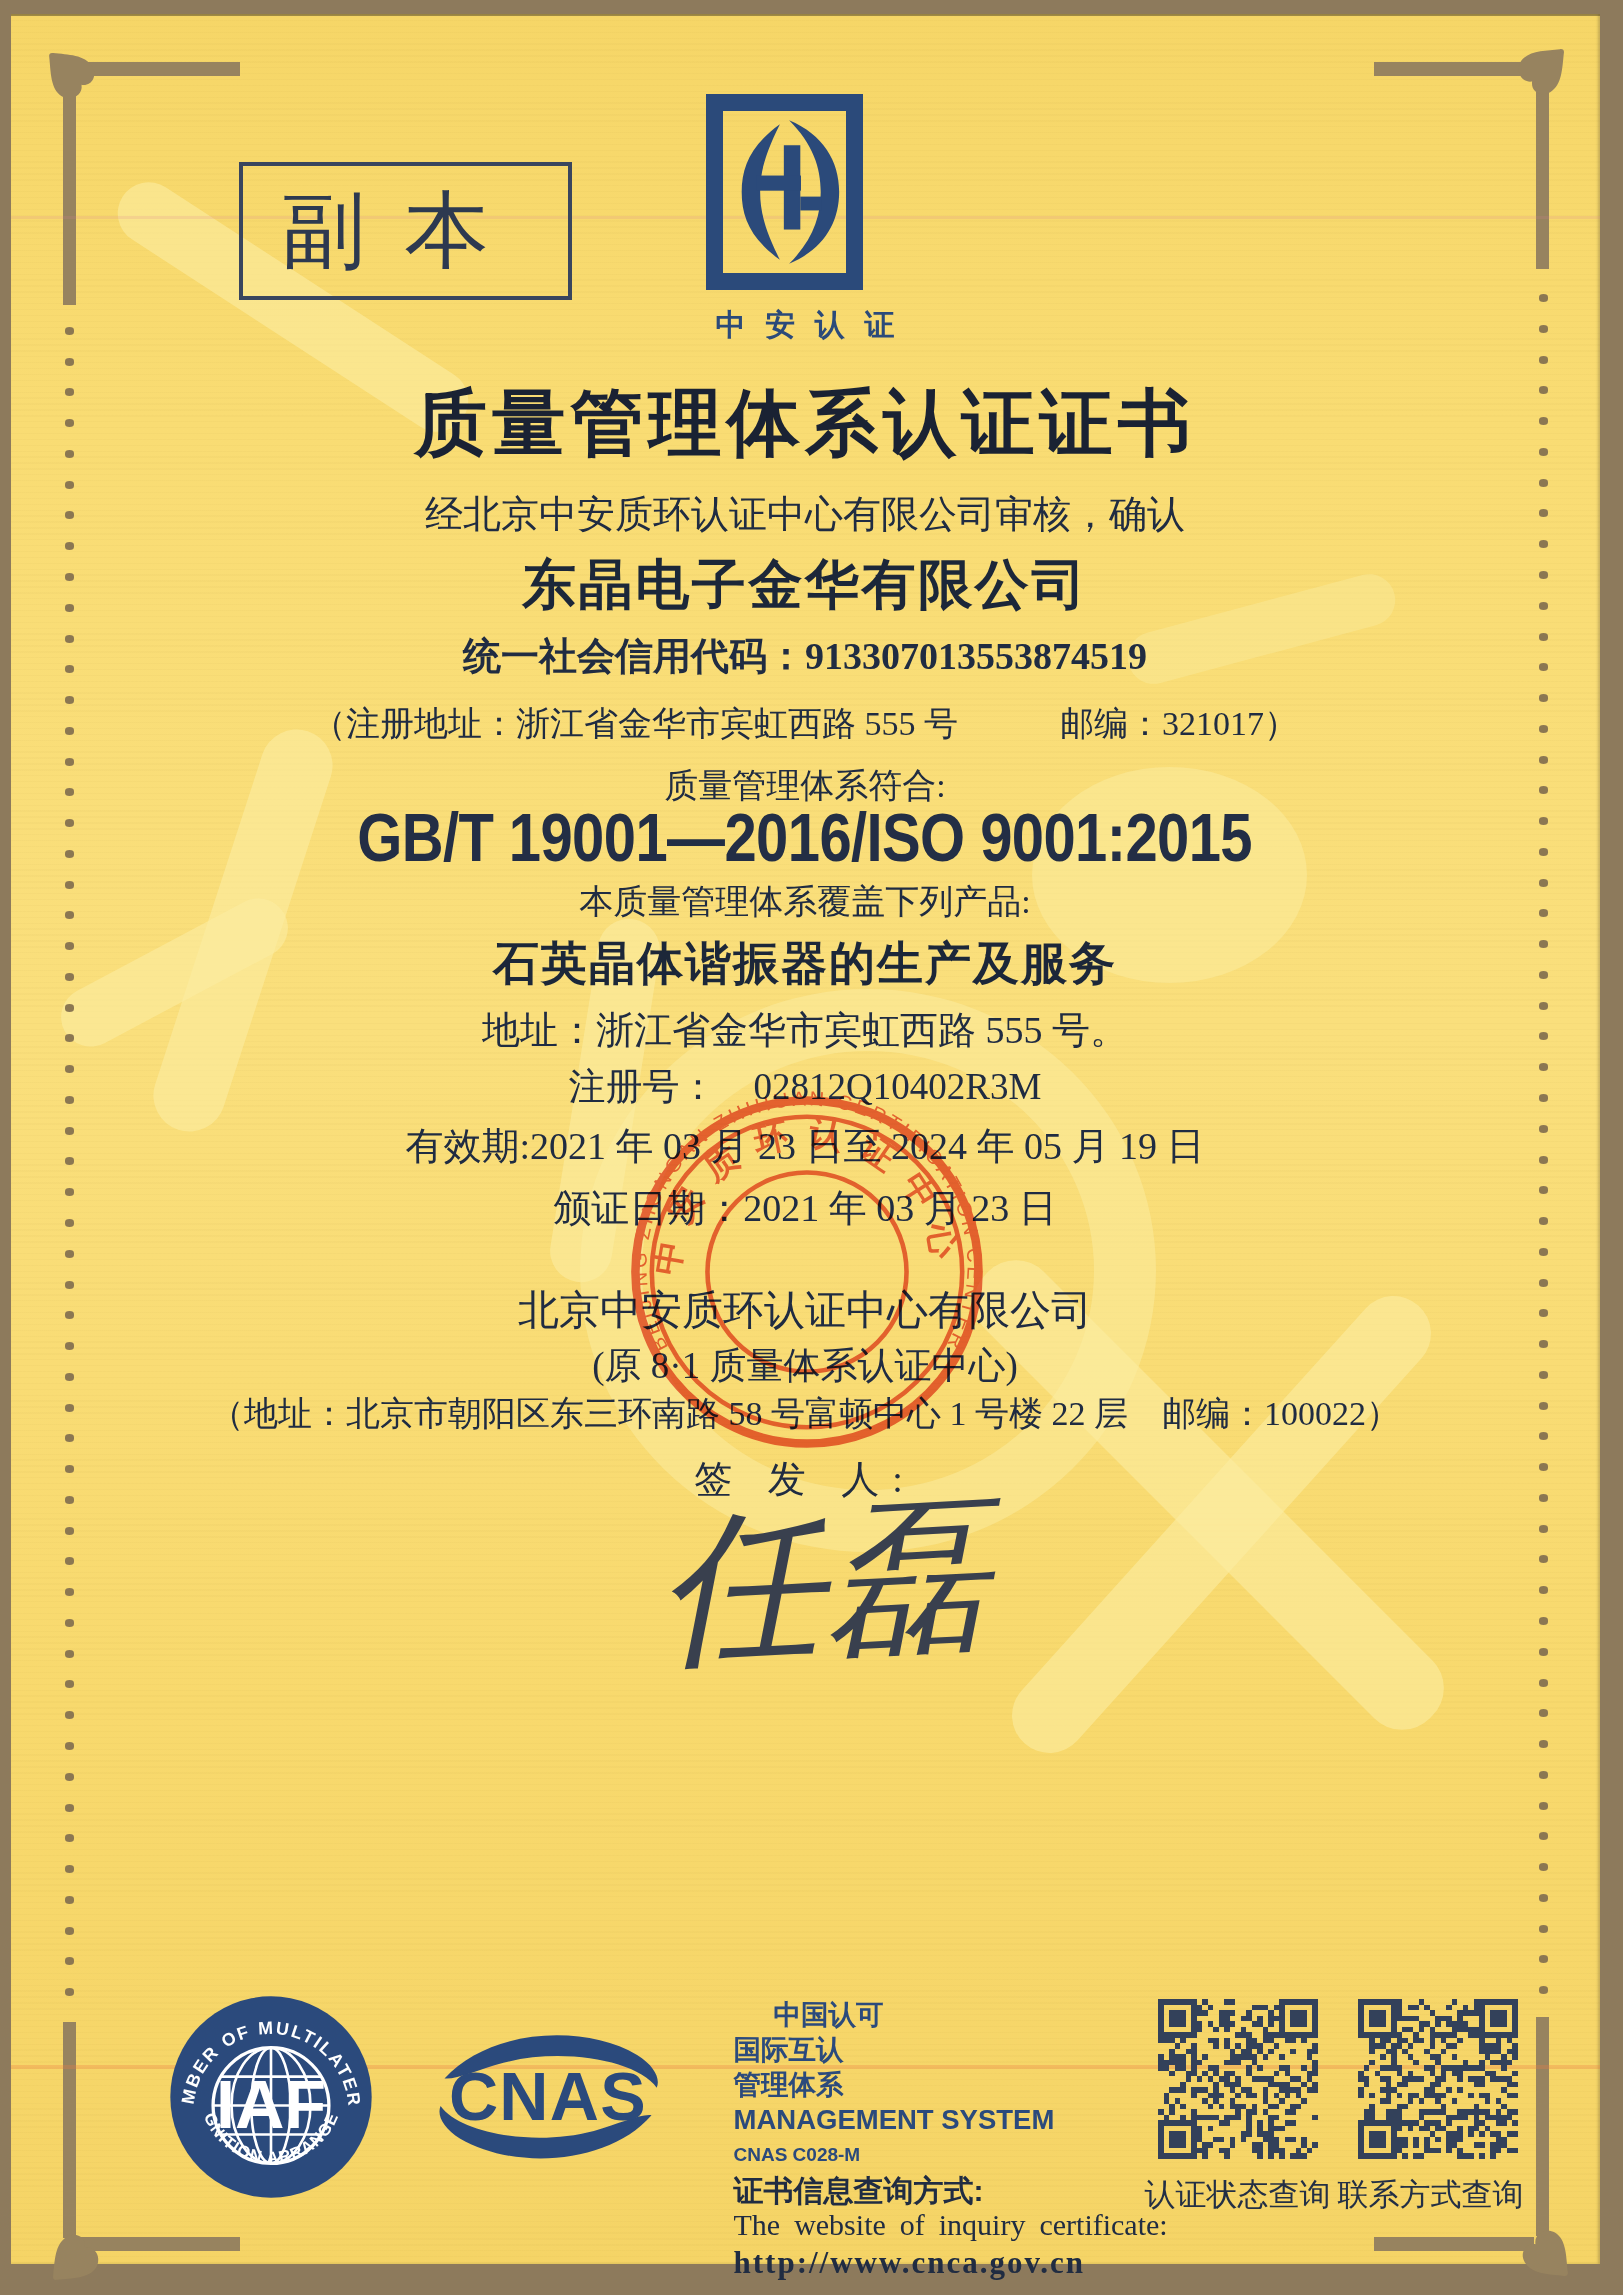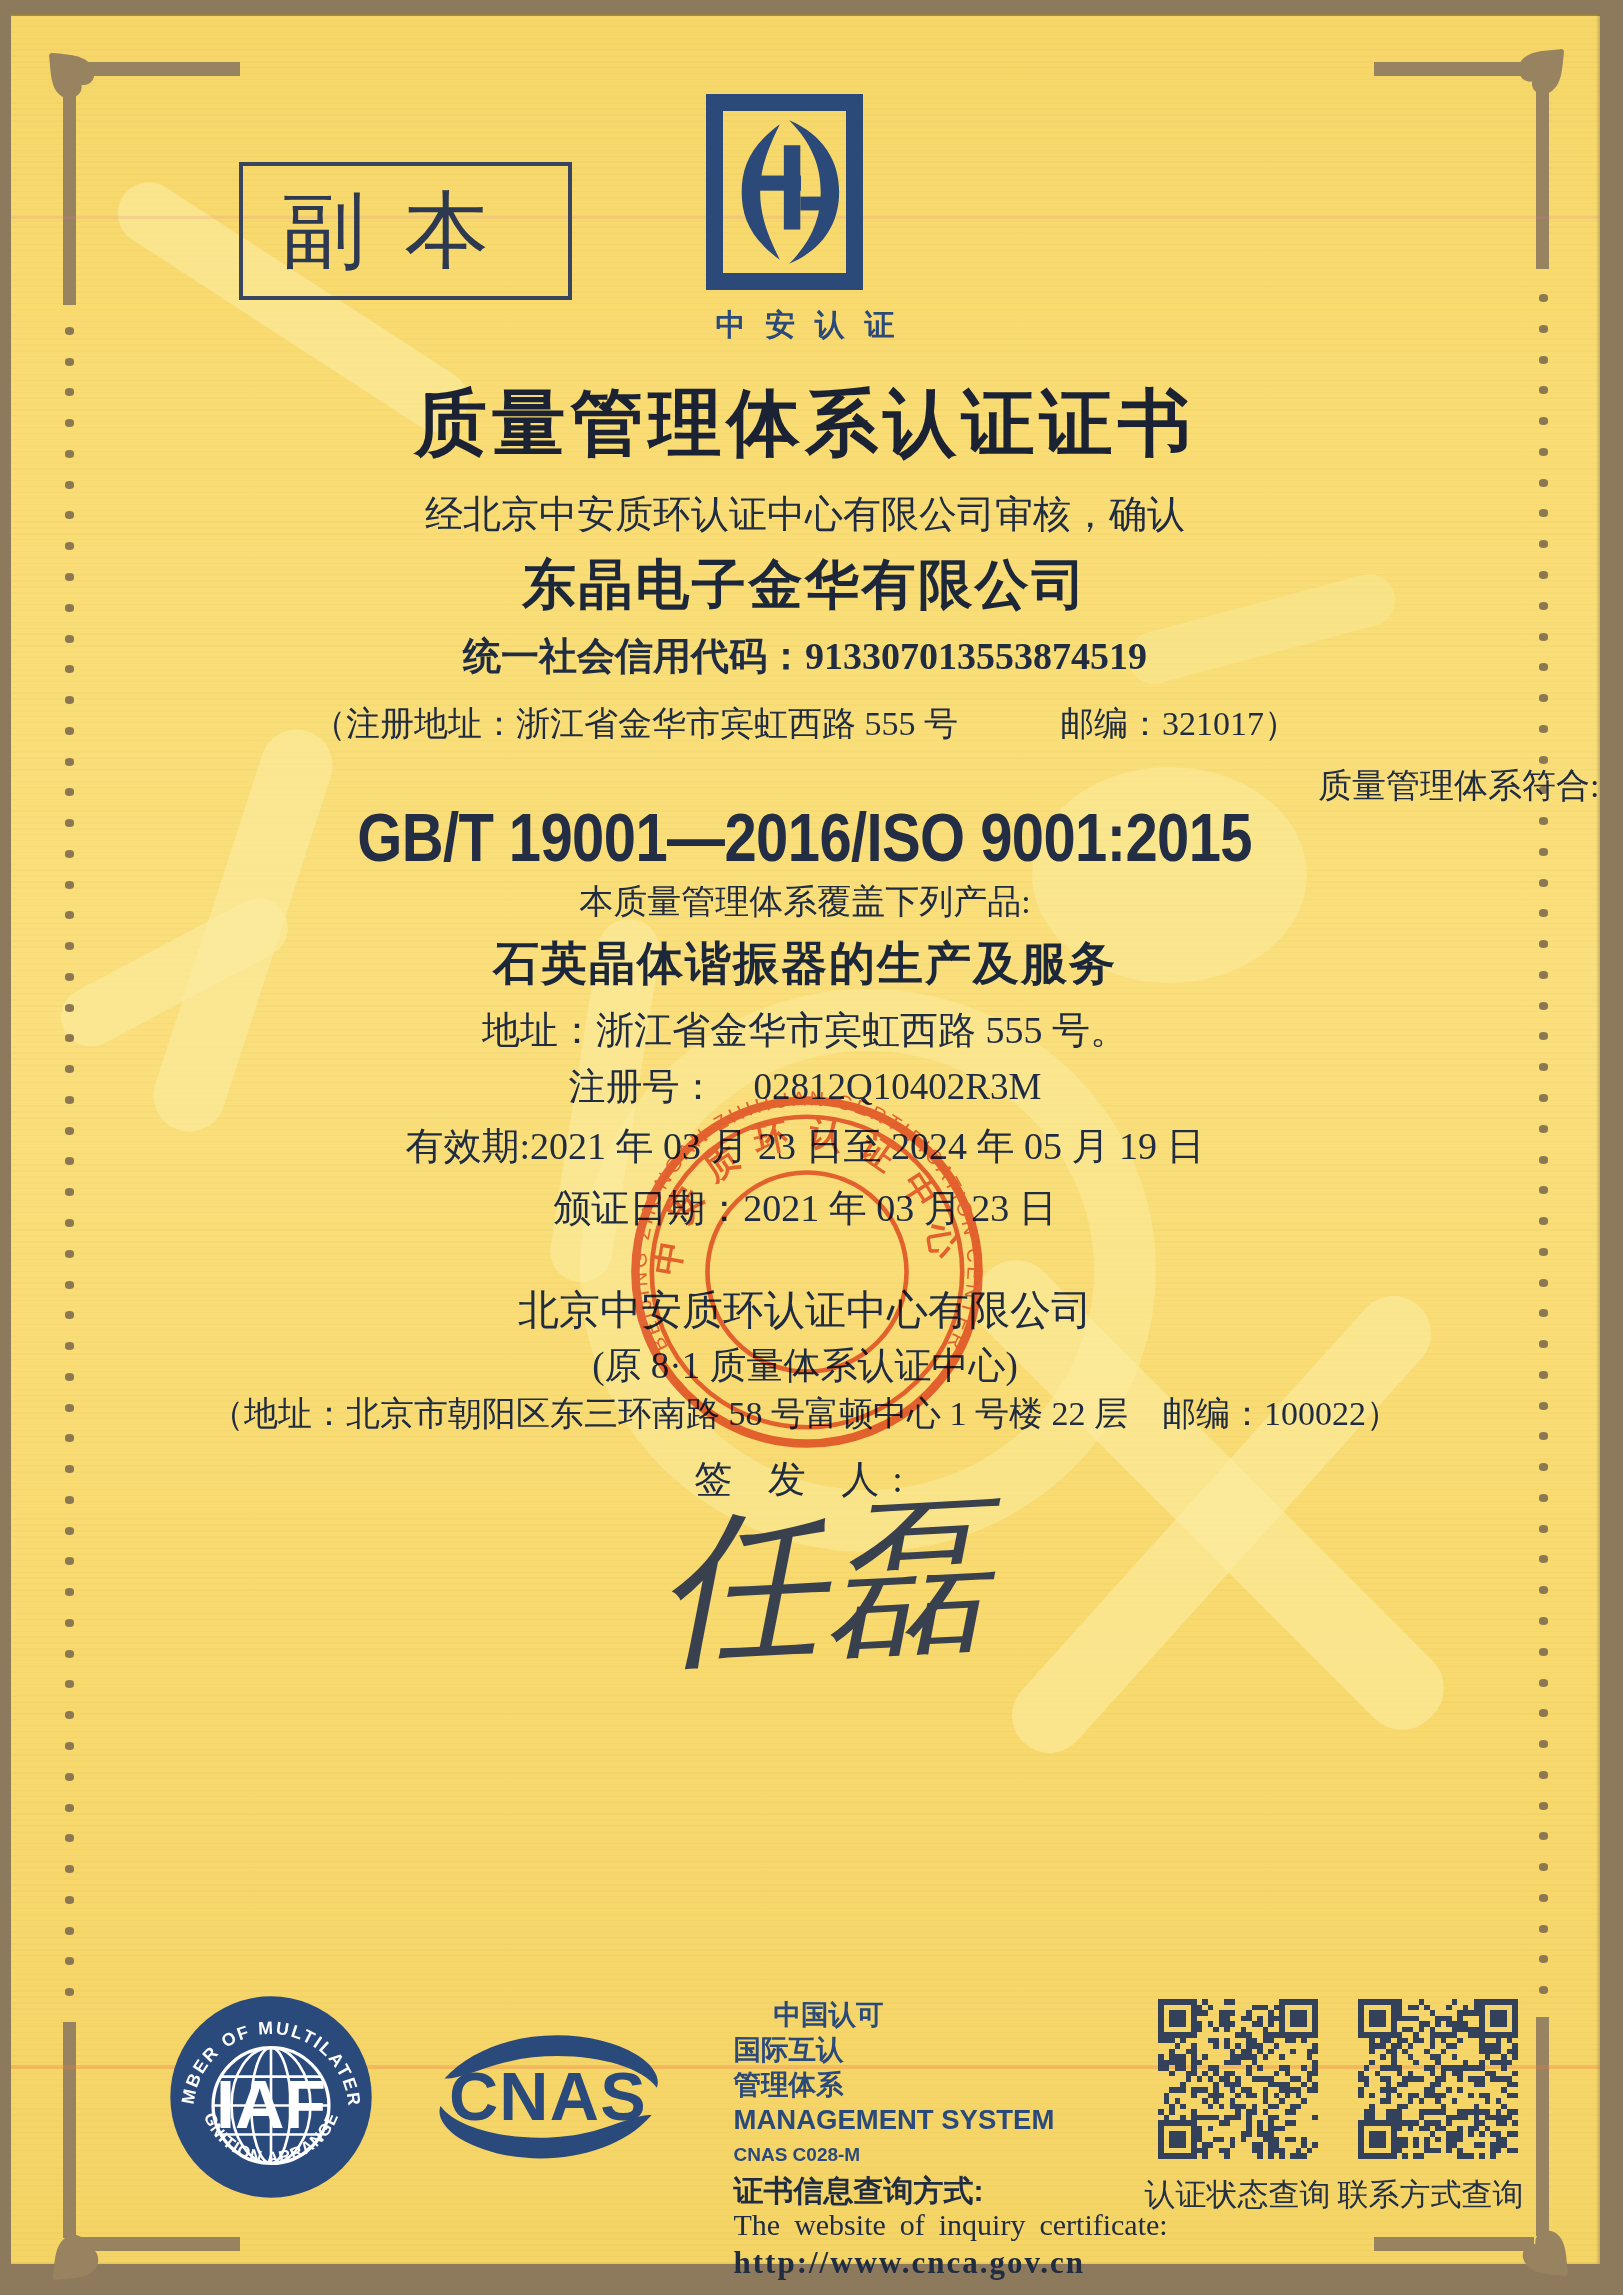--- a/index.html
+++ b/index.html
@@ -196,21 +196,21 @@
   </div>
   <div class="line" style="top:291px;font-size:30px;color:#2b4a7a;font-weight:700;letter-spacing:19.6px;text-indent:19.6px;z-index:4;">中安认证</div>
 
   <div class="line" style="top:475px;font-size:38px;z-index:4;">经北京中安质环认证中心有限公司审核，确认</div>
   <div class="line b" style="top:361px;font-size:73px;color:#1a2233;letter-spacing:5.2px;z-index:4;">质量管理体系认证证书</div>
 
   <div class="line b" style="top:535px;font-size:54px;color:#1c2739;letter-spacing:2.6px;z-index:4;">东晶电子金华有限公司</div>
   <div class="line b" style="top:617px;font-size:38px;z-index:4;">统一社会信用代码：913307013553874519</div>
   <div class="line" style="top:687px;font-size:34px;z-index:4;">（注册地址：浙江省金华市宾虹西路 555 号　　　邮编：321017）</div>
 
-  <div class="line" style="top:749px;font-size:34px;z-index:4;text-align:right;">质量管理体系符合:</div>
+  <div class="line" style="top:749px;font-size:34px;z-index:4;">质量管理体系符合:</div>
   <div class="line" style="top:784px;z-index:4;">
     <span class="sans b" style="display:inline-block;font-size:69px;color:#232e45;transform:scaleX(.84);letter-spacing:-0.7px;">GB/T 19001—2016/ISO 9001:2015</span>
   </div>
   <div class="line" style="top:865px;font-size:34px;z-index:4;">本质量管理体系覆盖下列产品:</div>
   <div class="line b" style="top:919px;font-size:46px;color:#1c2739;letter-spacing:2px;z-index:4;">石英晶体谐振器的生产及服务</div>
   <div class="line" style="top:991px;font-size:38px;z-index:4;">地址：浙江省金华市宾虹西路 555 号。</div>
   <div class="line" style="top:1048px;font-size:37px;z-index:4;">注册号：　02812Q10402R3M</div>
   <div class="line" style="top:1107px;font-size:38px;z-index:4;">有效期:2021 年 03 月 23 日至 2024 年 05 月 19 日</div>
   <div class="line" style="top:1169px;font-size:38px;z-index:4;">颁证日期：2021 年 03 月 23 日</div>
 

